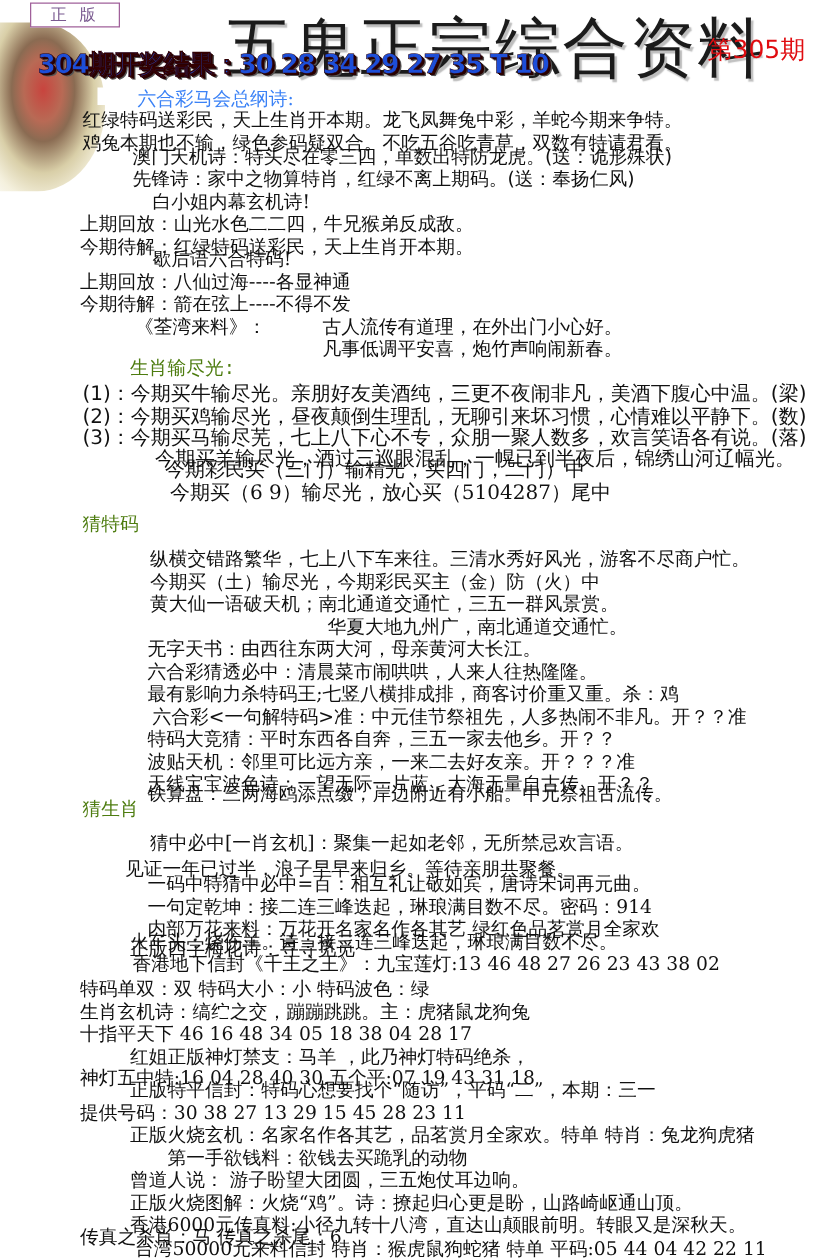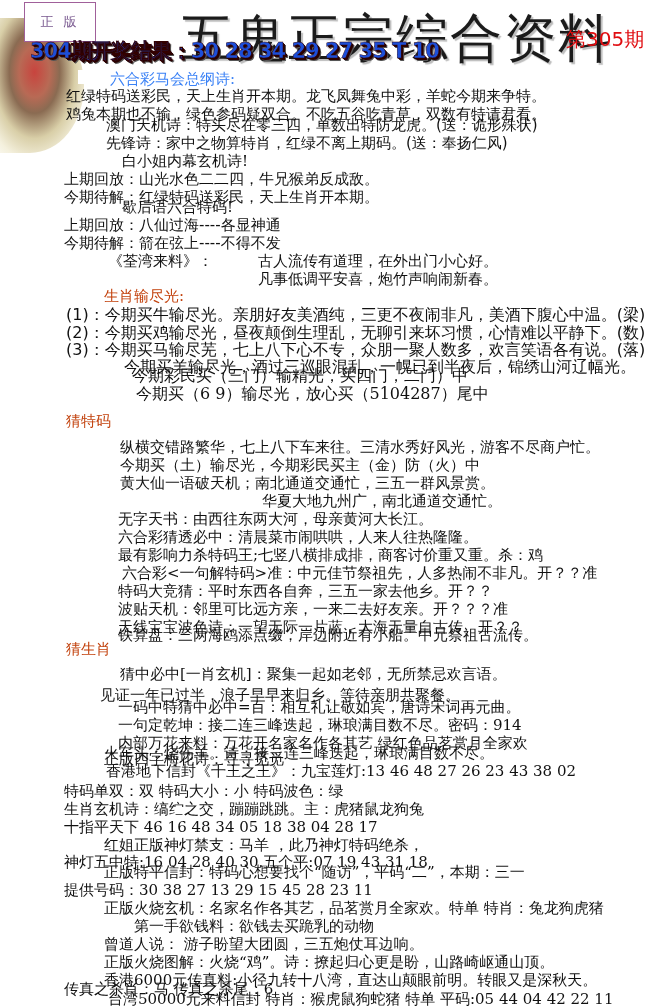--- a/index.html
+++ b/index.html
@@ -7,21 +7,21 @@
     width: 656px; height: 1008px; overflow: hidden; position: relative;
     background: #ffffff; color: #111;
     font-family: "DejaVu Sans", sans-serif;
   }
   .abs { position: absolute; white-space: nowrap; }
   .serif { font-family: "DejaVu Serif", "Liberation Serif", serif; }
   .sans { font-family: "DejaVu Sans", "Liberation Sans", sans-serif; }
 
   
   .stamp {
-    left: 24px; top: 2px; width: 72px; height: 40px;
+    left: 24px; top: 2px; width: 72px; height: 20px;
     border: 1.5px solid #a0609a; box-sizing: border-box;
     font-family: "DejaVu Serif", serif; font-size: 13px; color: #7a5a90;
     display: flex; align-items: center; justify-content: center; letter-spacing: 3px;
     background: #fff;
   }
   .portrait {
     left: -6px; top: 18px; width: 90px; height: 135px;
     border-radius: 0 60% 60% 0 / 0 50% 50% 0;
     background: radial-gradient(ellipse at 45% 40%, #c8443e 0%, #b86a55 22%, #8a6b52 36%, #d9cfa8 58%, #f4f0dd 78%, rgba(255,255,255,0) 100%);
   }
@@ -38,21 +38,21 @@
   }
   .result {
     left: 30px; top: 37px; font-size: 21px; font-weight: bold; color: #1d4ed8;
     letter-spacing: -1px;
     text-shadow: 1px 1px 0 #2a0000, 2px 2px 0 #2a0000, 3px 3px 0 #555;
     -webkit-text-stroke: 0.4px #300;
   }
 
   .ln { font-size: 15px; line-height: 18px; color: #111; }
   .ln.s14 { font-size: 16px; }
-  .red { color: #c2410c; }
+  .red { color: #4d7c0f; font-family: Liberation Mono, monospace; }
   .gray { color: #3b82f6; }
 </style>
 </head>
 <body>
 
 <div class="abs portrait"></div>
 <div class="abs portrait-mask"></div>
 <div class="abs stamp">正 版</div>
 <div class="abs main-title">五鬼正宗综合资料</div>
 <div class="abs issue">第305期</div>

